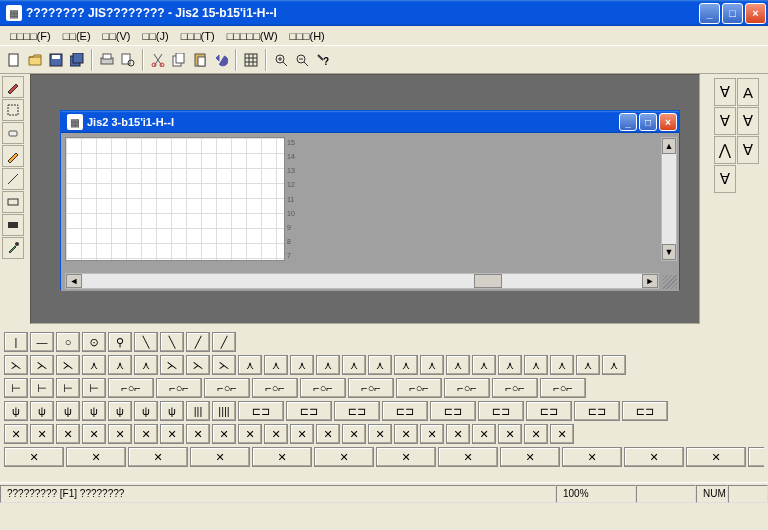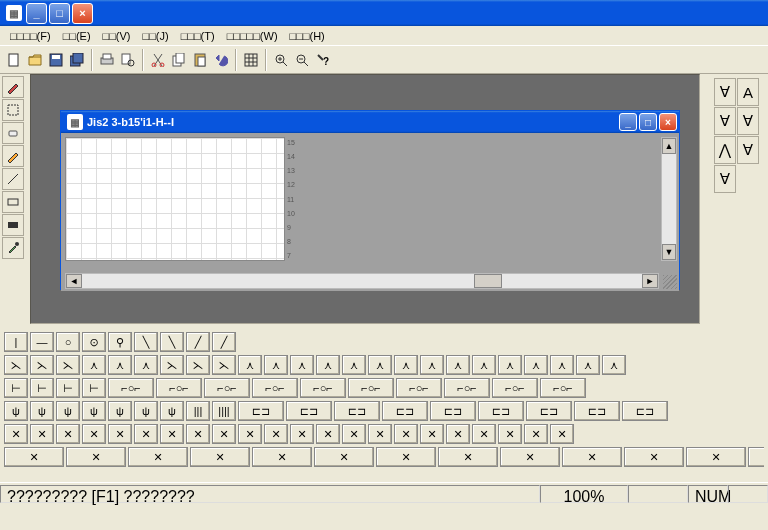--- a/index.html
+++ b/index.html
@@ -44,30 +44,31 @@
 .hscroll .thumb { position: absolute; left: 70%; width: 28px; height: 100%; background: #d4d0c8; border: 1px solid #888; }
 .resize { position: absolute; right: 2px; bottom: 2px; width: 14px; height: 14px; background: repeating-linear-gradient(135deg, #888 0, #888 1px, transparent 1px, transparent 3px); }
 
 .palette { position: absolute; left: 4px; top: 258px; right: 4px; bottom: 2px; overflow: hidden; }
 .prow { display: flex; flex-wrap: nowrap; gap: 2px; margin-bottom: 3px; }
 .pbtn { height: 20px; border: 1px solid #888; background: #ece9d8; display: flex; align-items: center; justify-content: center; font-size: 11px; padding: 0 4px; position: relative; box-shadow: inset -1px -1px 0 #aca899, inset 1px 1px 0 #fff; }
 .pbtn.nr { width: 24px; }
 .pbtn.wd { min-width: 46px; }
 .pbtn.xw { min-width: 60px; }
 
-.statusbar { height: 22px; background: #ece9d8; border-top: 1px solid #fff; display: flex; align-items: center; font-size: 16px; }
+.statusbar { height: 22px; background: #ece9d8; border-top: 1px solid #fff; display: flex; align-items: center; font-size: 10px; }
 .statusbar .cell { border: 1px inset #ddd; padding: 2px 6px; height: 18px; }
 
 svg { display: block; }
 </style>
 </head>
 <body>
 
 <div class="titlebar">
   <div class="icon">▦</div>
+  <div class="title">???????? JIS???????? - Jis2 15-b15'i1-H--I</div>
   <div class="winbtns">
     <div class="winbtn min">_</div>
     <div class="winbtn max">□</div>
     <div class="winbtn close">×</div>
   </div>
 </div>
 
 <div class="menubar">
   <span>□□□□(F)</span>
   <span>□□(E)</span>
@@ -373,17 +374,17 @@
         <div class="pbtn xw">✕</div>
         <div class="pbtn xw">✕</div>
         <div class="pbtn xw">✕</div>
         <div class="pbtn xw">✕</div>
       </div>
   </div>
 </div>
 
 <div class="statusbar">
   <div class="cell" style="flex:1">????????? [F1] ????????</div>
-  <div class="cell" style="width:88px;text-align:center">100%</div>
+  <div class="cell" style="width:80px;text-align:left">100%</div>
   <div class="cell" style="width:60px"></div>
-  <div class="cell" style="width:40px">NUM</div>
+  <div class="cell" style="width:32px">NUM</div>
   <div class="cell" style="width:40px"></div>
 </div>
 
 </body></html>

